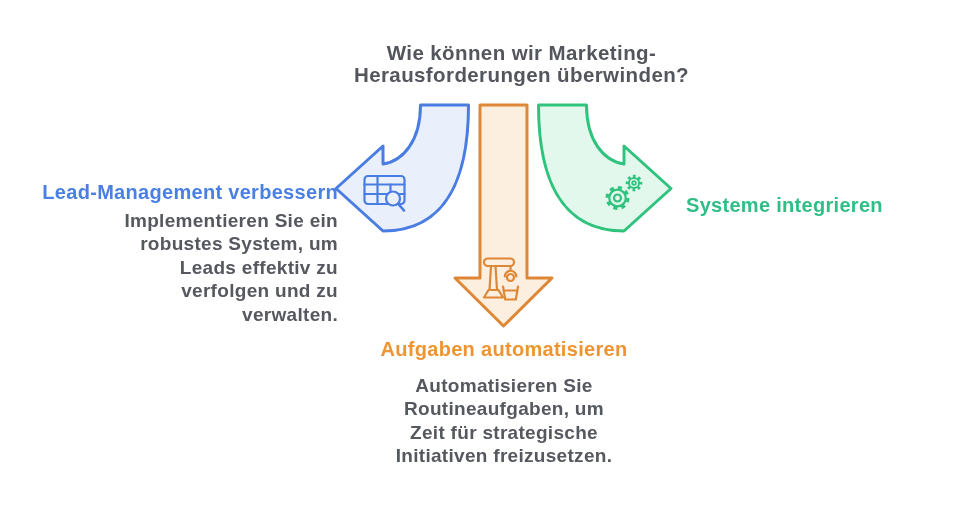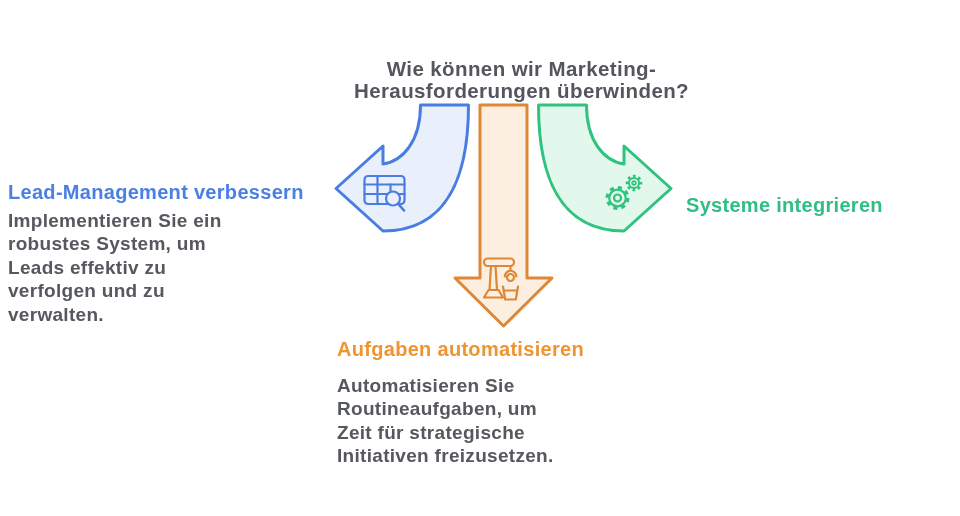--- a/index.html
+++ b/index.html
@@ -3,33 +3,33 @@
 <meta charset="utf-8">
 <style>
   html,body { margin:0; padding:0; }
   body {
     width:960px; height:516px; background:#ffffff; position:relative;
     overflow:hidden; font-family:"Liberation Sans", sans-serif;
   }
   .abs { position:absolute; }
   .pre { white-space:pre-line; }
   .main-title {
-    left:291px; top:58px; width:461px; text-align:center;
+    left:291px; top:42px; width:461px; text-align:center;
     font-size:20.5px; line-height:21.5px; font-weight:700;
     letter-spacing:0.4px; color:#53565c;
   }
   .sec-title { font-size:20px; font-weight:700; letter-spacing:0.3px; line-height:23px; white-space:nowrap; }
   .sec-body  { font-size:19px; line-height:23.4px; letter-spacing:0.3px; color:#55585e;font-weight:bold; }
-  .lead-block    { left:8px;   top:181px; width:322px; }
+  .lead-block    { left:16px;   top:181px; width:322px; text-align:right; }
   .lead-block .sec-title { color:#4a7fe3; }
   .lead-block .sec-body  { margin-top:5px; }
   .systems-block { left:686px; top:194px; width:270px; text-align:left; }
   .systems-block .sec-title { color:#2fbe85; }
   .systems-block .sec-body  { margin-top:12px; }
-  .tasks-block   { left:337px; top:338px; width:350px; }
+  .tasks-block   { left:329px; top:338px; width:350px; text-align:center; }
   .tasks-block .sec-title { color:#ee9430; }
   .tasks-block .sec-body  { margin-top:13px; }
   svg.diagram { left:0; top:0; }
 </style>
 </head>
 <body>
 
 <svg class="abs diagram" width="960" height="516" viewBox="0 0 960 516">
 
   <path d="M 336 188.5 L 383 146 L 383 164 C 403 161 420.5 141 420.5 105 L 468.5 105 C 468.5 175 448 231 383 231 Z" stroke-width="3" stroke-linejoin="round" fill="#e9f0fc" stroke="#4a7de2"></path>

